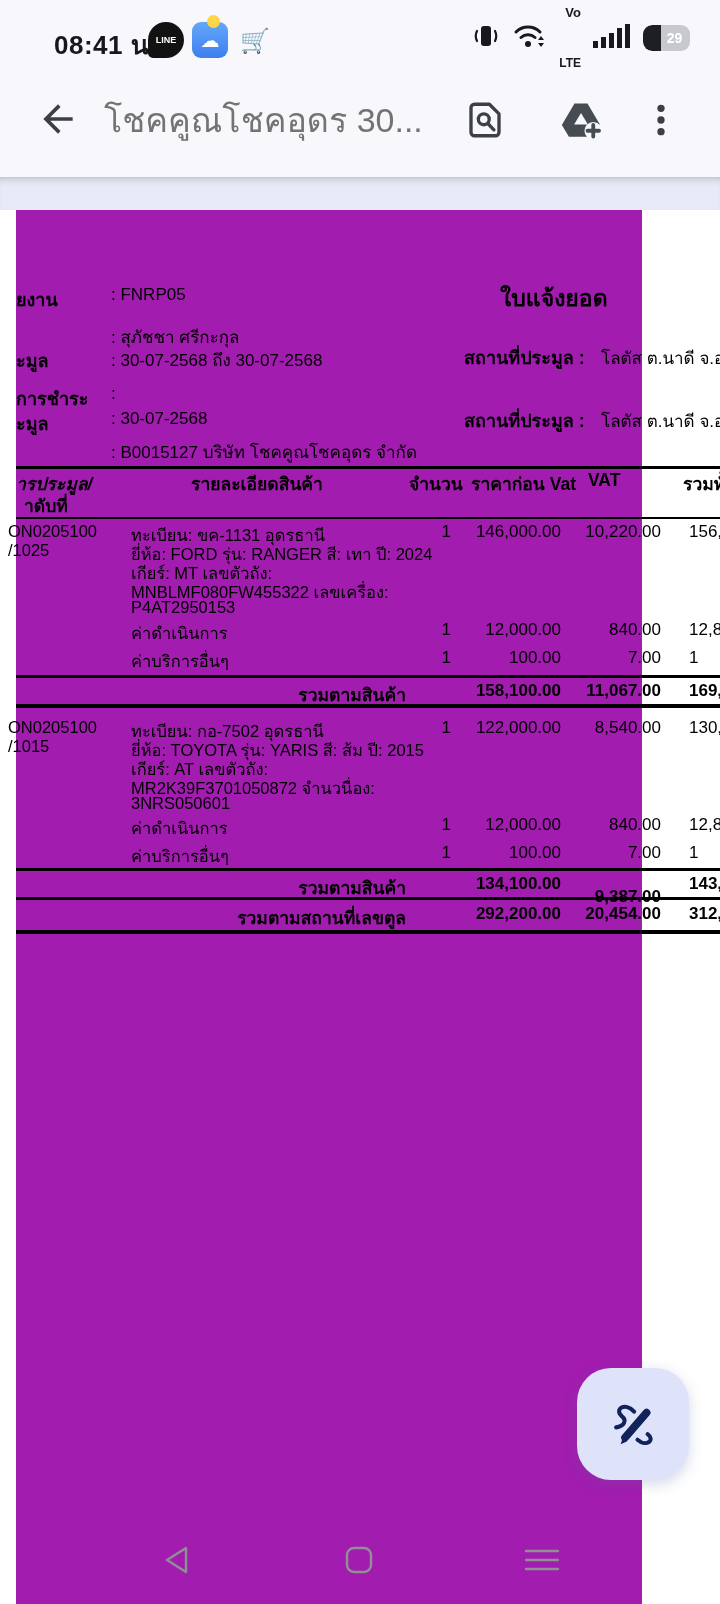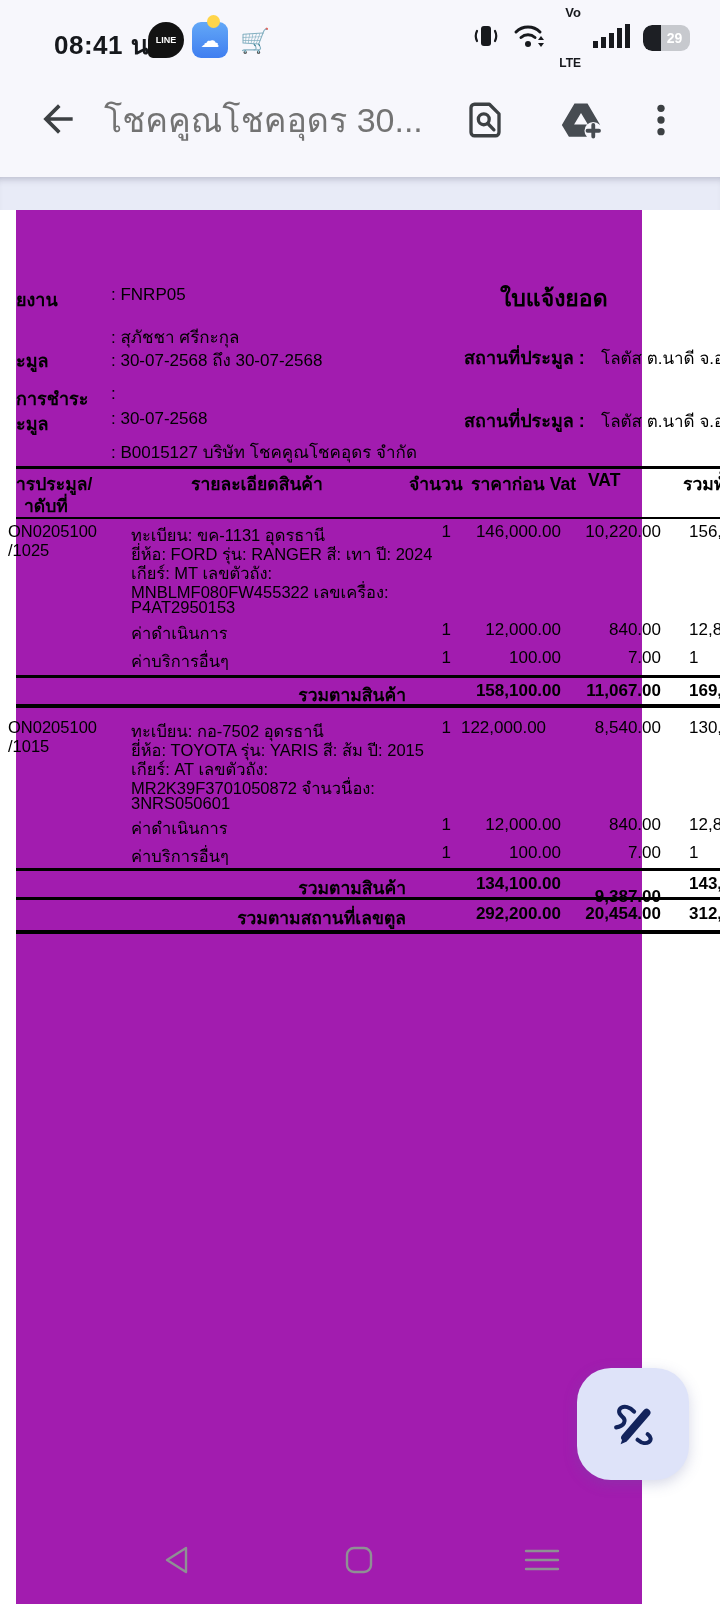--- a/index.html
+++ b/index.html
@@ -139,21 +139,21 @@
     <div class="t" style="left:95px;top:174px;">:</div>
 
     <div class="t b" style="left:0;top:199px;font-size:18px;">ะมูล</div>
     <div class="t" style="left:95px;top:199px;">: 30-07-2568</div>
     <div class="t b" style="left:448px;top:196px;font-size:18px;">สถานที่ประมูล :</div>
     <div class="t" style="left:585px;top:197px;">โลตัส ต.นาดี จ.อุดรธานี</div>
 
     <div class="t" style="left:95px;top:228px;">: B0015127 บริษัท โชคคูณโชคอุดร  จำกัด</div>
 
     <div class="hl" style="top:256px;height:3px;"></div>
-    <div class="t b" style="left:0;top:260px;font-size:17.5px;">ารประมูล/</div>
+    <div class="t b" style="left:0;top:260px;font-size:17.5px;font-style:italic;">ารประมูล/</div>
     <div class="t b" style="left:0;top:282px;font-size:17.5px;margin-left:8px;">าดับที่</div>
     <div class="t b" style="left:175px;top:260px;font-size:17.5px;">รายละเอียดสินค้า</div>
     <div class="t b" style="left:393px;top:260px;font-size:17.5px;">จำนวน</div>
     <div class="t b" style="left:455px;top:260px;font-size:17.5px;">ราคาก่อน Vat</div>
     <div class="t b" style="left:572px;top:260px;font-size:17.5px;">VAT</div>
     <div class="t b" style="left:667px;top:260px;font-size:17.5px;">รวมทั้ง</div>
     <div class="hl" style="top:307px;height:2px;"></div>
 
     <div class="t desc-line" style="left:-8px;top:312px;">ON0205100</div>
     <div class="t desc-line" style="left:-8px;top:331px;">/1025</div>
@@ -189,21 +189,21 @@
 
     <div class="t desc-line" style="left:-8px;top:508px;">ON0205100</div>
     <div class="t desc-line" style="left:-8px;top:527px;">/1015</div>
 
     <div class="t desc-line" style="left:115px;top:508px;">ทะเบียน: กอ-7502 อุดรธานี</div>
     <div class="t desc-line" style="left:115px;top:527px;">ยี่ห้อ: TOYOTA รุ่น: YARIS  สี: ส้ม ปี: 2015</div>
     <div class="t desc-line" style="left:115px;top:546px;"> เกียร์: AT เลขตัวถัง:</div>
     <div class="t desc-line" style="left:115px;top:565px;">MR2K39F3701050872 จำนวนื่อง:</div>
     <div class="t desc-line" style="left:115px;top:584px;">3NRS050601</div>
     <div class="t num" style="left:405px;top:508px;width:30px;">1</div>
-    <div class="t num" style="left:430px;top:508px;width:115px;text-align:center;">122,000.00</div>
+    <div class="t num" style="left:430px;top:508px;width:115px;">122,000.00</div>
     <div class="t num" style="left:560px;top:508px;width:85px;">8,540.00</div>
     <div class="t" style="left:673px;top:508px;">130,5</div>
 
     <div class="t desc-line" style="left:115px;top:605px;">ค่าดำเนินการ</div>
     <div class="t num" style="left:405px;top:605px;width:30px;">1</div>
     <div class="t num" style="left:430px;top:605px;width:115px;">12,000.00</div>
     <div class="t num" style="left:560px;top:605px;width:85px;">840.00</div>
     <div class="t" style="left:673px;top:605px;">12,8</div>
 
     <div class="t desc-line" style="left:115px;top:633px;">ค่าบริการอื่นๆ</div>

